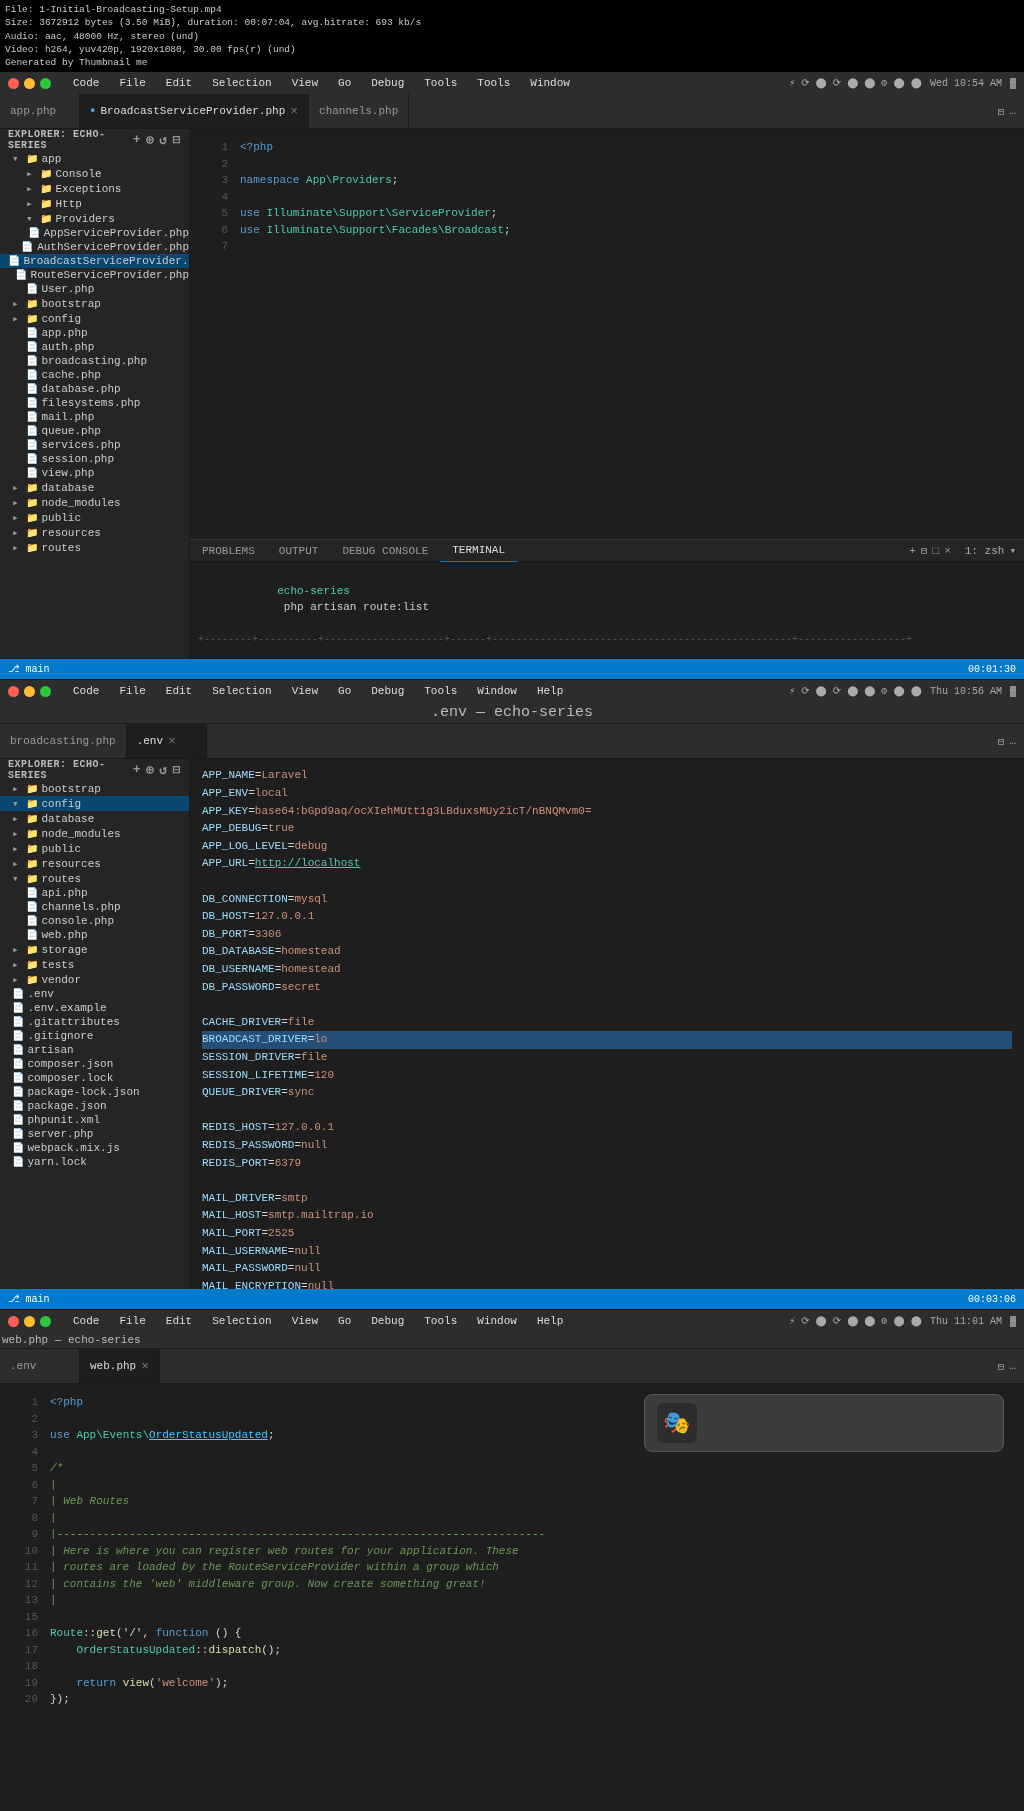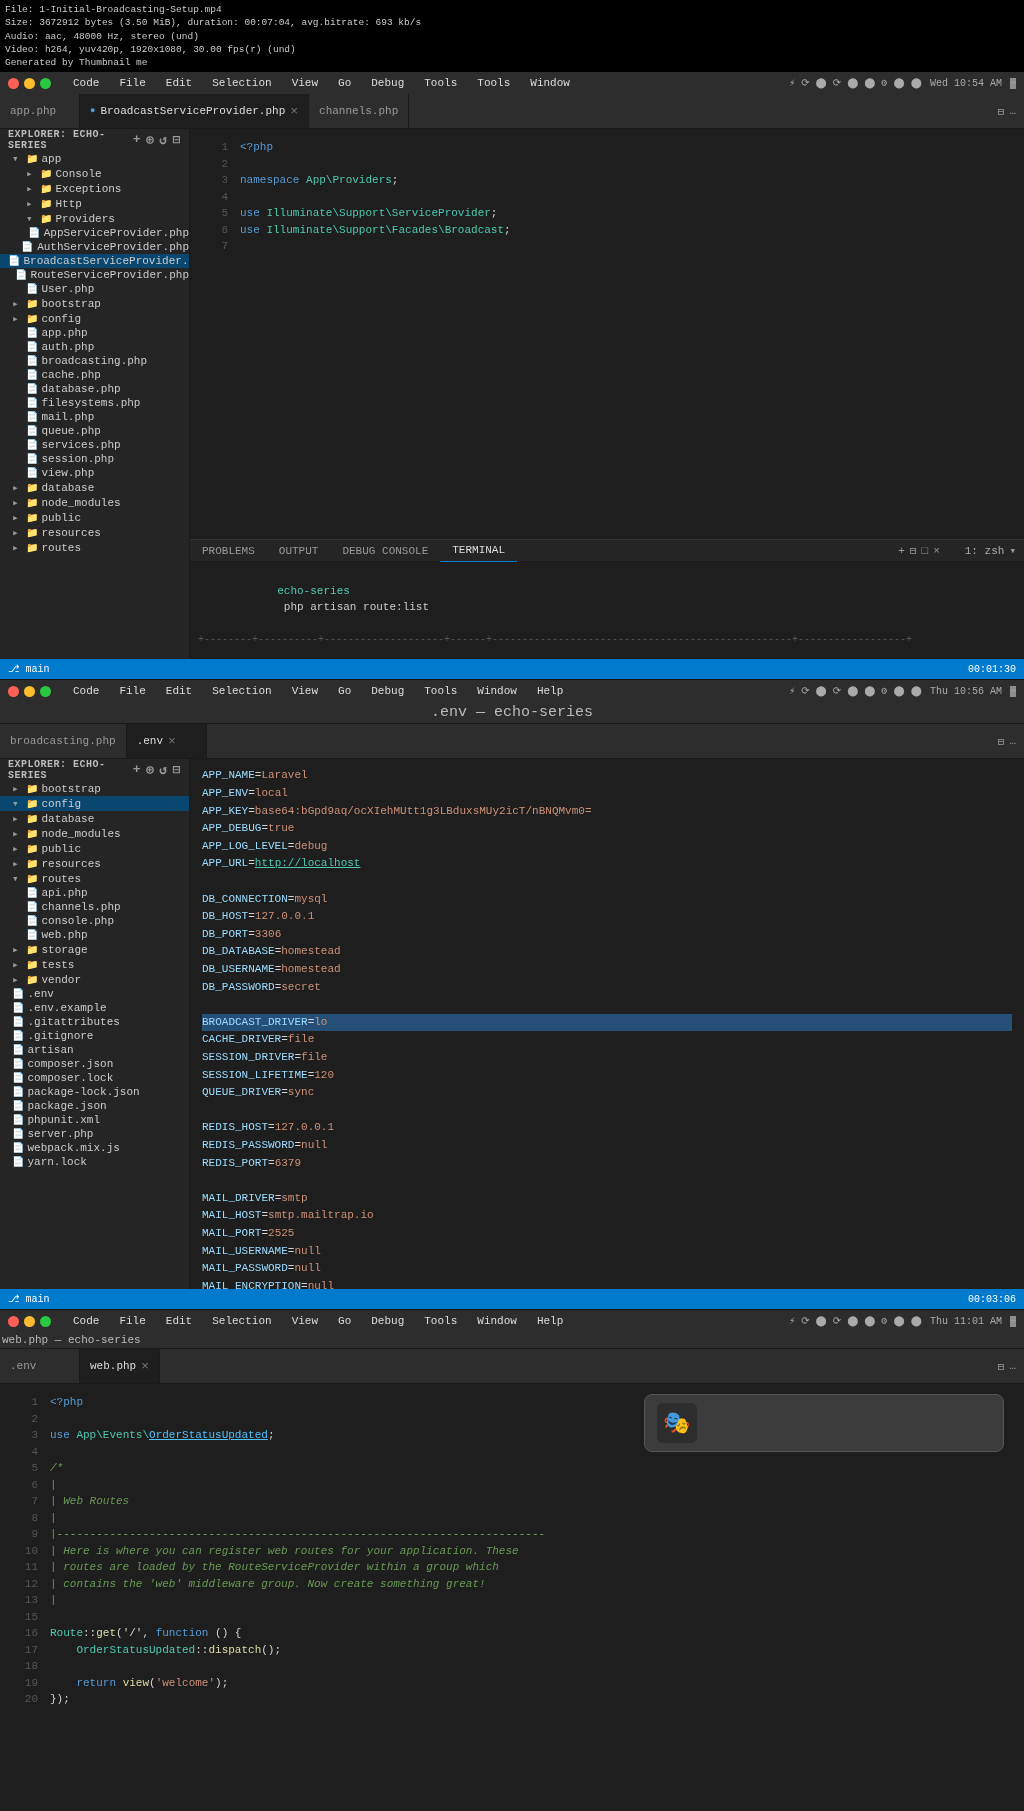--- a/index.html
+++ b/index.html
@@ -491,21 +491,21 @@
         <div class="panel-tabs">
           <div class="panel-tab">PROBLEMS</div>
           <div class="panel-tab">OUTPUT</div>
           <div class="panel-tab">DEBUG CONSOLE</div>
           <div class="panel-tab active">TERMINAL</div>
           <div style="margin-left:auto; display:flex; gap:5px; padding-right:8px; align-items:center;">
             <span style="color:#999; cursor:pointer;">+</span>
             <span style="color:#999; cursor:pointer;">⊟</span>
             <span style="color:#999; cursor:pointer;">□</span>
             <span style="color:#999; cursor:pointer;">×</span>
-            <span style="color:#aaa; margin-left:20px;">1: zsh</span>
+            <span style="color:#aaa; margin-left:9px;">1: zsh</span>
             <span style="color:#999; cursor:pointer;">▾</span>
           </div>
         </div>
         <div class="panel-content">
           <div class="terminal-line">
             <span class="term-green">echo-series</span>
             <span> php artisan route:list</span>
           </div>
           <div class="terminal-line" style="color:#555; font-size:10px;">+--------+----------+--------------------+------+--------------------------------------------------+------------------+</div>
           <div class="terminal-line" style="font-size:10px;">
@@ -739,22 +739,22 @@
         <div><span class="env-key">APP_LOG_LEVEL</span><span class="env-eq">=</span><span class="env-val">debug</span></div>
         <div><span class="env-key">APP_URL</span><span class="env-eq">=</span><span class="env-url">http://localhost</span></div>
         <div>&nbsp;</div>
         <div><span class="env-key">DB_CONNECTION</span><span class="env-eq">=</span><span class="env-val">mysql</span></div>
         <div><span class="env-key">DB_HOST</span><span class="env-eq">=</span><span class="env-val">127.0.0.1</span></div>
         <div><span class="env-key">DB_PORT</span><span class="env-eq">=</span><span class="env-val">3306</span></div>
         <div><span class="env-key">DB_DATABASE</span><span class="env-eq">=</span><span class="env-val">homestead</span></div>
         <div><span class="env-key">DB_USERNAME</span><span class="env-eq">=</span><span class="env-val">homestead</span></div>
         <div><span class="env-key">DB_PASSWORD</span><span class="env-eq">=</span><span class="env-val">secret</span></div>
         <div>&nbsp;</div>
+        <div><span class="env-key">CACHE_DRIVER</span><span class="env-eq">=</span><span class="env-val">file</span></div>
         <div style="background:#264f78;"><span class="env-key">BROADCAST_DRIVER</span><span class="env-eq">=</span><span class="env-val">lo</span></div>
-        <div><span class="env-key">CACHE_DRIVER</span><span class="env-eq">=</span><span class="env-val">file</span></div>
         <div><span class="env-key">SESSION_DRIVER</span><span class="env-eq">=</span><span class="env-val">file</span></div>
         <div><span class="env-key">SESSION_LIFETIME</span><span class="env-eq">=</span><span class="env-val">120</span></div>
         <div><span class="env-key">QUEUE_DRIVER</span><span class="env-eq">=</span><span class="env-val">sync</span></div>
         <div>&nbsp;</div>
         <div><span class="env-key">REDIS_HOST</span><span class="env-eq">=</span><span class="env-val">127.0.0.1</span></div>
         <div><span class="env-key">REDIS_PASSWORD</span><span class="env-eq">=</span><span class="env-val">null</span></div>
         <div><span class="env-key">REDIS_PORT</span><span class="env-eq">=</span><span class="env-val">6379</span></div>
         <div>&nbsp;</div>
         <div><span class="env-key">MAIL_DRIVER</span><span class="env-eq">=</span><span class="env-val">smtp</span></div>
         <div><span class="env-key">MAIL_HOST</span><span class="env-eq">=</span><span class="env-val">smtp.mailtrap.io</span></div>

